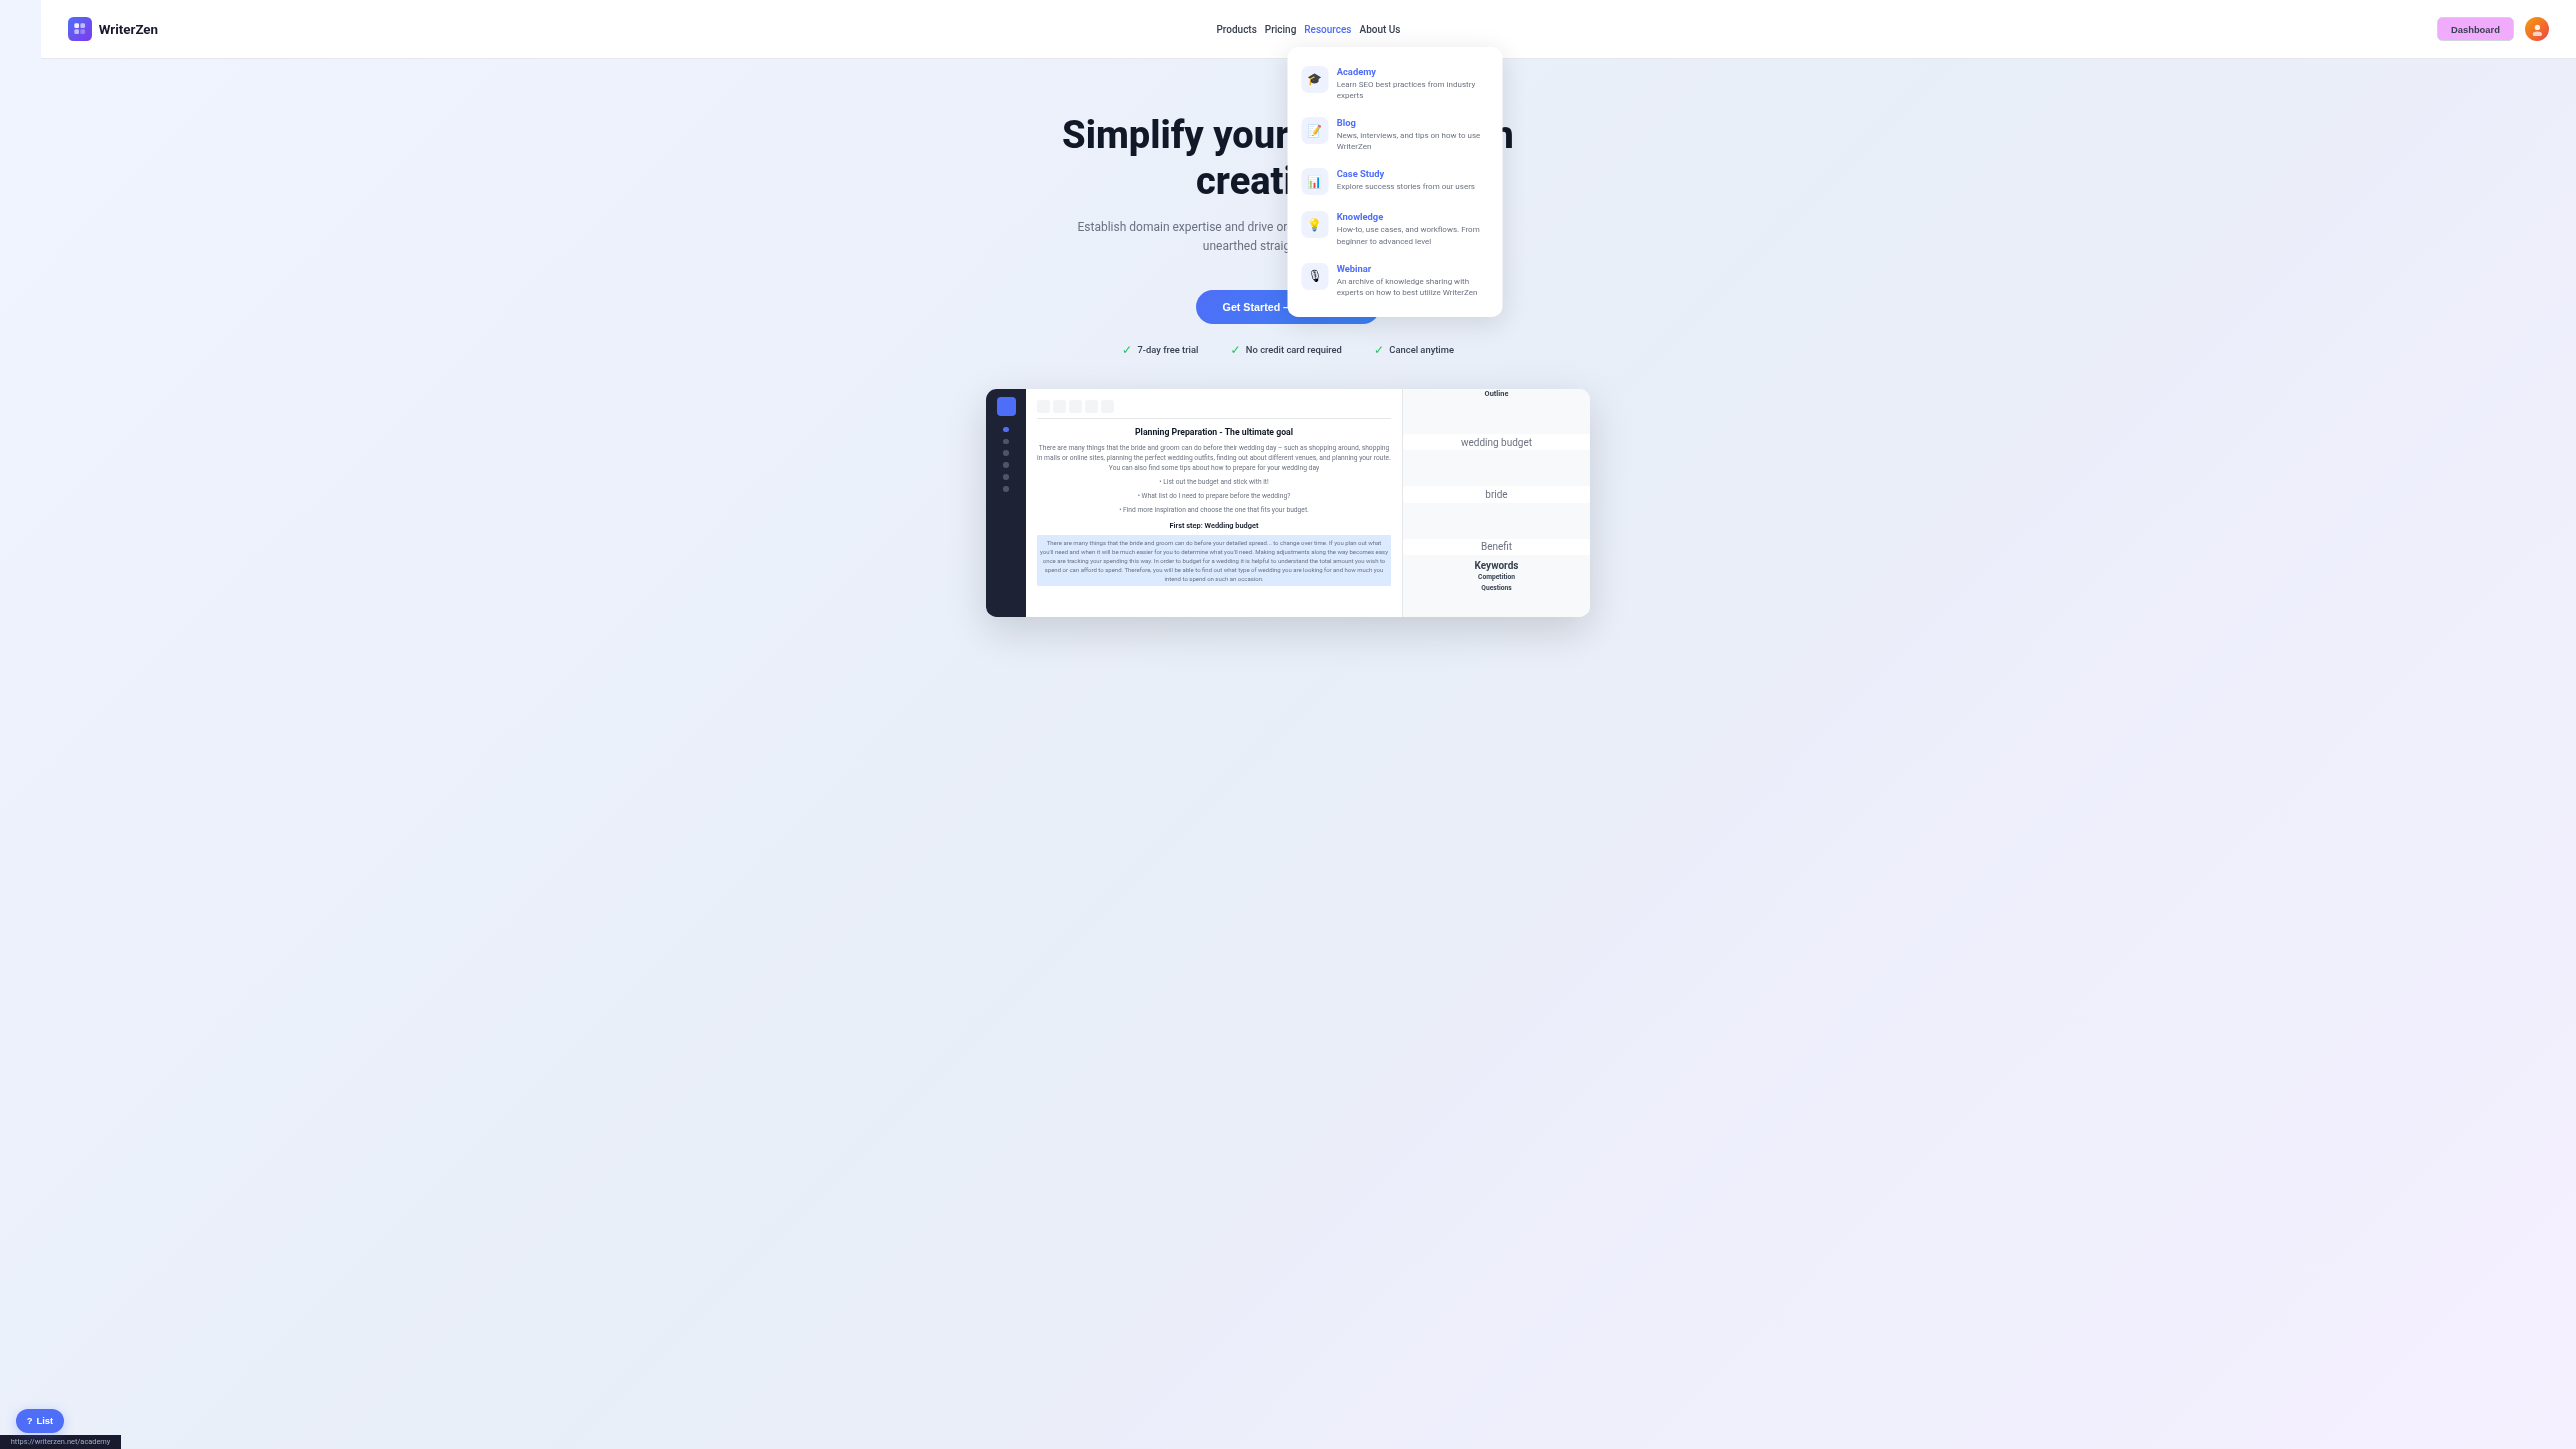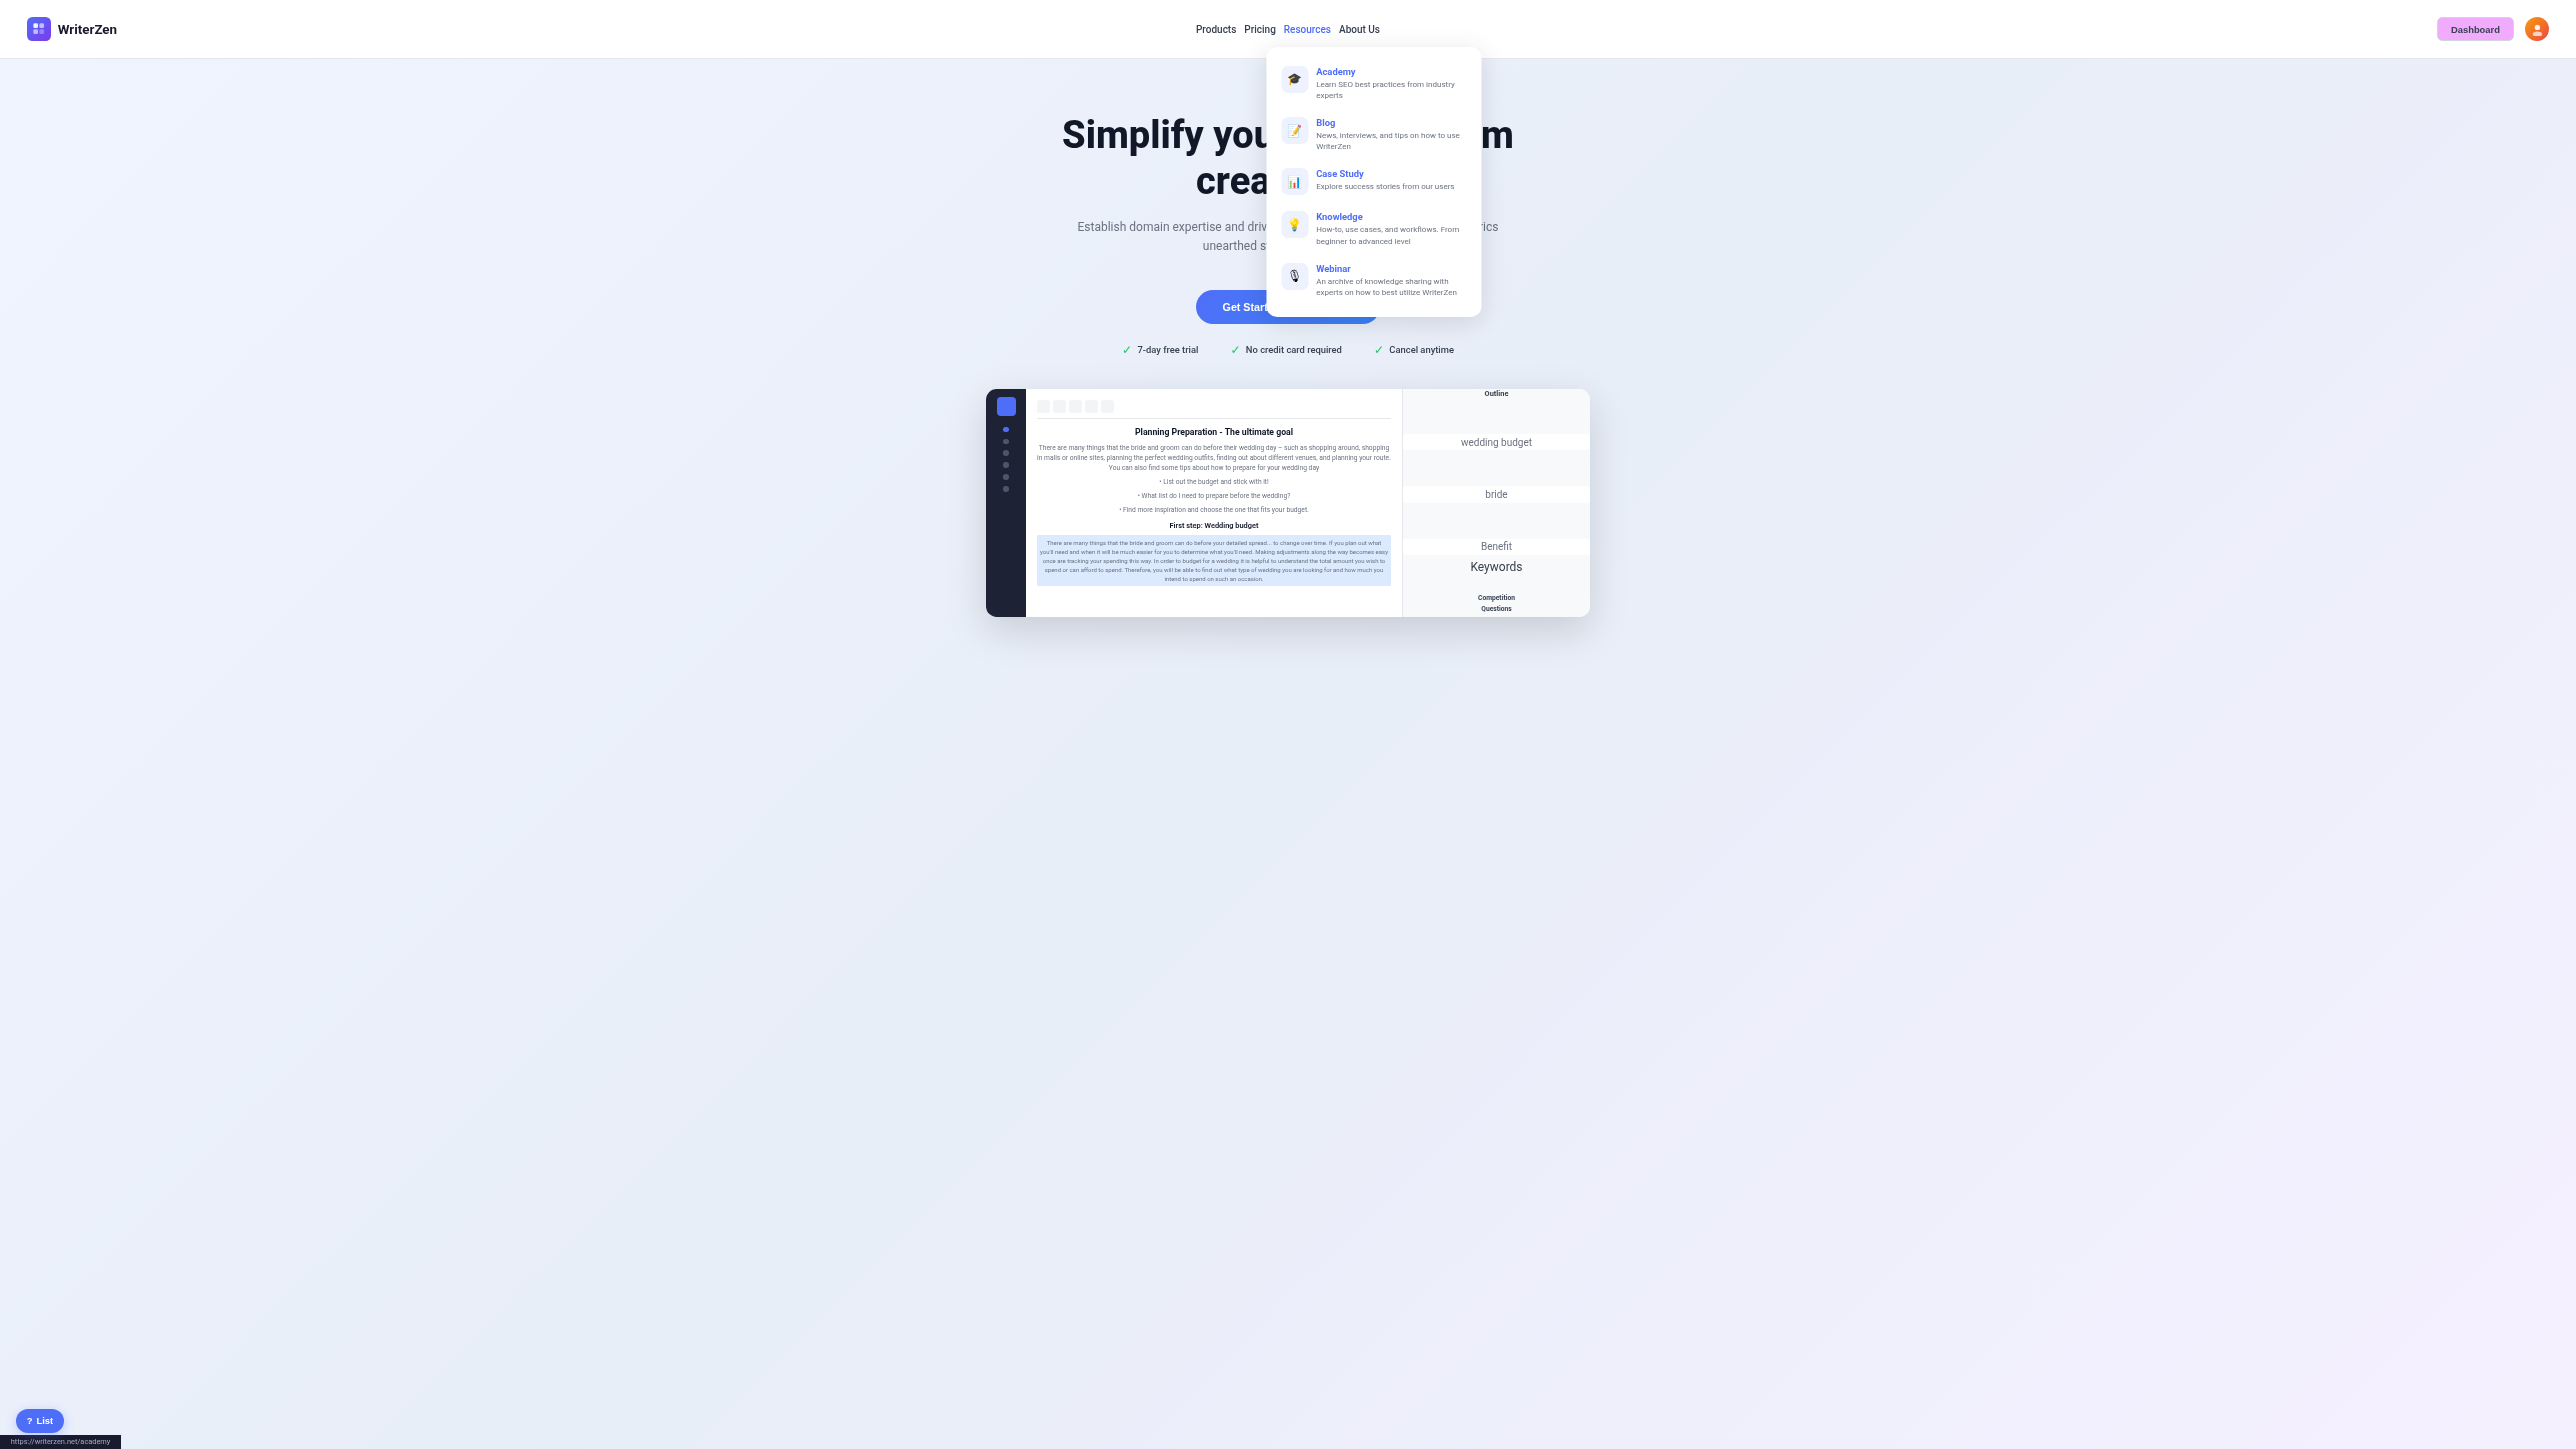--- a/index.html
+++ b/index.html
@@ -15,20 +15,21 @@
     nav {
       background: white;
       border-bottom: 0.7px solid #e5e7eb;
       padding: 0 27px;
       height: 59px;
       display: flex;
       align-items: center;
       justify-content: space-between;
       position: relative;
       z-index: 100;
+      margin-left: 41px;
     }
     .nav-left {
       display: flex;
       align-items: center;
       gap: 6.7px;
     }
     .logo-icon {
       width: 24px;
       height: 24px;
       background: linear-gradient(135deg, #4f6ef7, #7c3aed);
@@ -449,21 +450,21 @@
           <p class="highlight-text" style="font-size:6px;padding:2.7px;background:#dbeafe;">There are many things that the bride and groom can do before your detailed spread... to change over time. If you plan out what you'll need and when it will be much easier for you to determine what you'll need. Making adjustments along the way becomes easy once are tracking your spending this way. In order to budget for a wedding it is helpful to understand the total amount you wish to spend or can afford to spend. Therefore, you will be able to find out what type of wedding you are looking for and how much you intend to spend on such an occasion.</p>
         </div>
       </div>
 
       <div class="mockup-right">
         <div class="mockup-right-title">Outline</div>
         <div class="outline-item">wedding budget</div>
         <div class="outline-item">bride</div>
         <div class="outline-item">Benefit</div>
         <div style="margin-top:5.4px;">
-          <div style="font-size:12px;font-weight:400;color:#374151;margin-bottom:20px;">Keywords</div>
+          <div style="font-size:10px;font-weight:700;color:#374151;margin-bottom:2px;">Keywords</div>
           <div style="font-size:6.7px;font-weight:700;color:#374151;margin-bottom:2.7px;">Competition</div>
           <div style="font-size:6.7px;font-weight:700;color:#374151;">Questions</div>
         </div>
       </div>
     </div>
   </div>
 </section>
 
 <button class="help-btn">
   <span>?</span>

